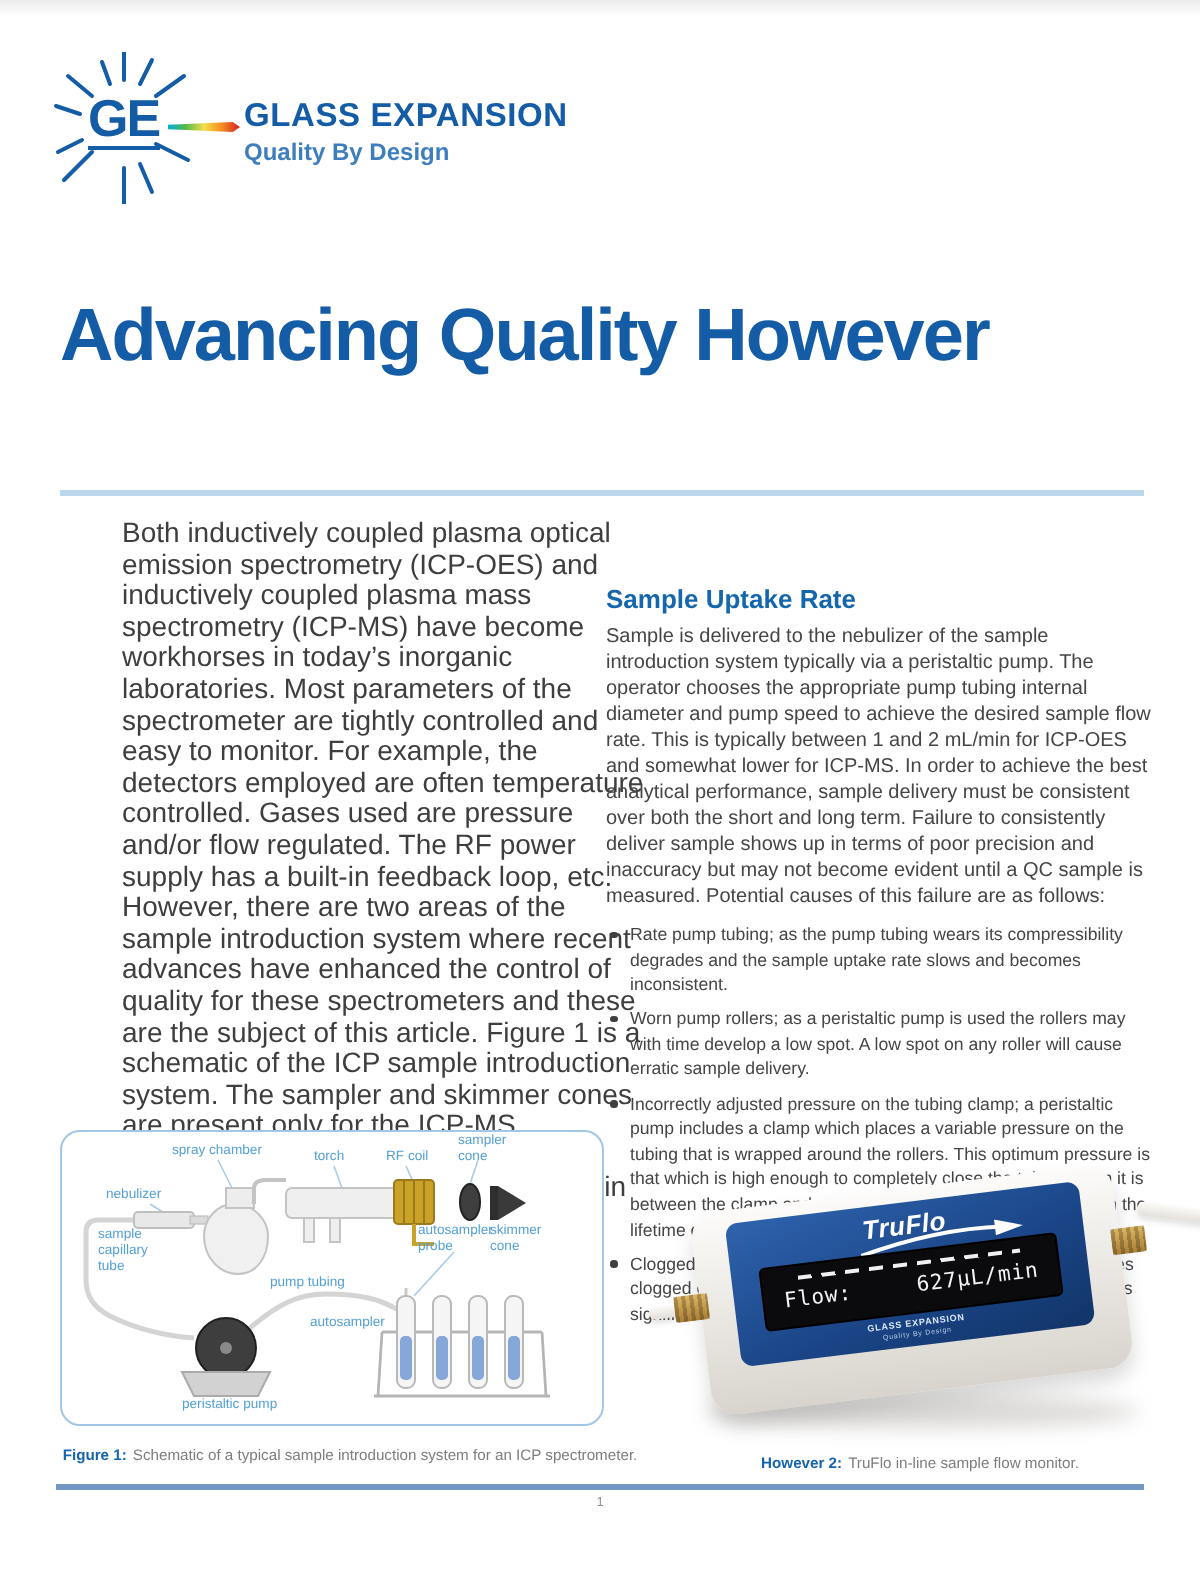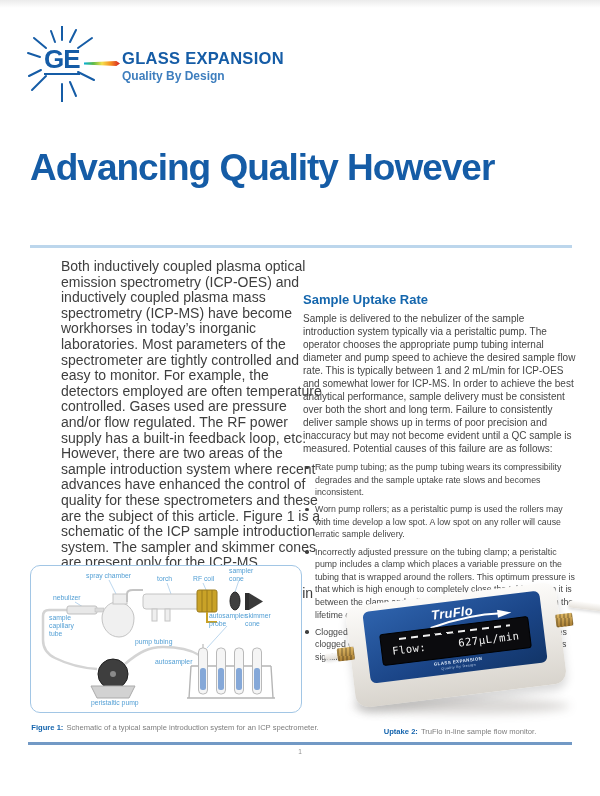--- a/index.html
+++ b/index.html
@@ -246,18 +246,18 @@
           </div>
         </div>
         <div class="mini-brand">
           <span>GLASS EXPANSION</span>
           <span class="mini-tag">Quality By Design</span>
         </div>
       </div>
     </div>
   </div>
   <div class="caption" style="left:340px;top:727px;width:240px;text-align:center">
-    <span class="cap-label">Uptake 2:</span><span>TruFlo in-line sample flow monitor.</span>
+    <span class="cap-label">However 2:</span><span>TruFlo in-line sample flow monitor.</span>
   </div>
 
   <div class="rule-footer"></div>
   <div class="page-num">1</div>
 </div>
 
 </body></html>

